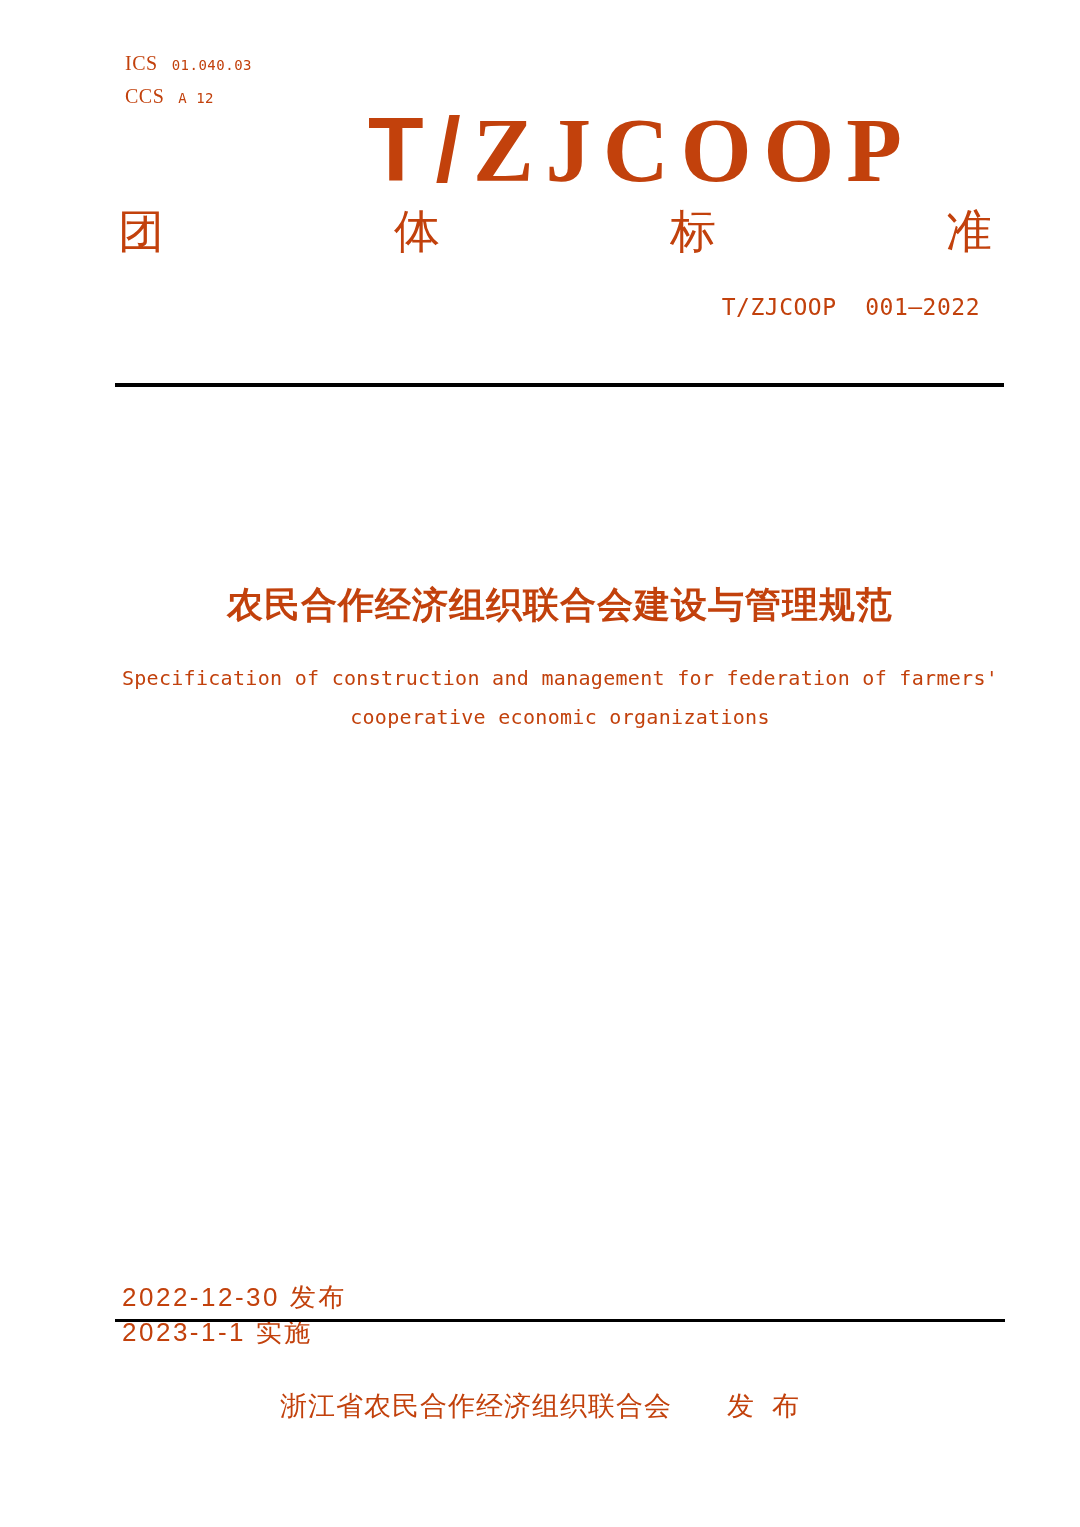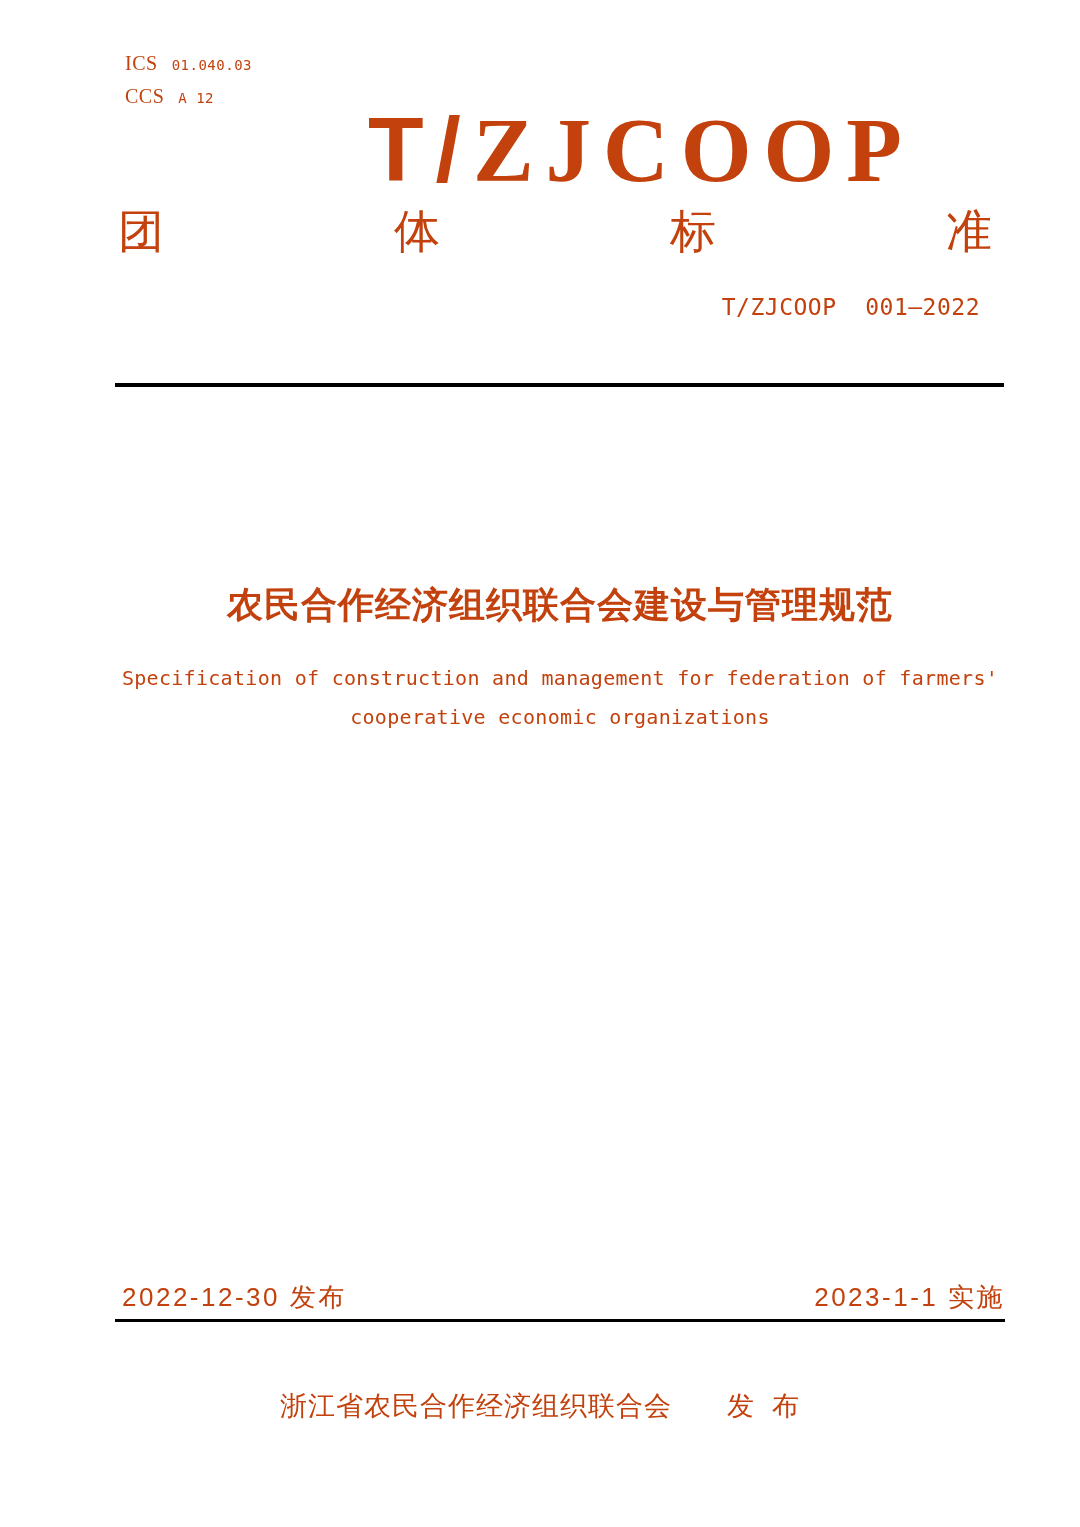--- a/index.html
+++ b/index.html
@@ -40,21 +40,21 @@
   .rule-bottom{position:absolute;left:115px;top:1319px;width:890px;height:3px;background:#000;}
   
   .title-block{position:absolute;left:115px;right:75px;top:582px;text-align:center;}
   .title-zh{font-size:36px;font-weight:700;letter-spacing:1px;line-height:1.25;}
   .title-en{margin-top:32px;font-family:"DejaVu Sans Mono",monospace;
     font-size:20px;line-height:39px;font-weight:400;letter-spacing:.3px;}
   
   .dates{
     position:absolute;left:122px;right:75px;top:1280px;
     display:flex;justify-content:space-between;align-items:baseline;
-    font-size:26px;letter-spacing:2.5px;font-weight:500;
+    font-size:26px;letter-spacing:2.5px;font-weight:500;flex-direction:column;
   }
   
   .publisher{
     position:absolute;left:0;right:0;top:1388px;
     display:flex;justify-content:center;align-items:baseline;gap:55px;
     font-size:27px;font-weight:500;letter-spacing:1px;white-space:pre;
   }
 </style>
 </head>
 <body>

